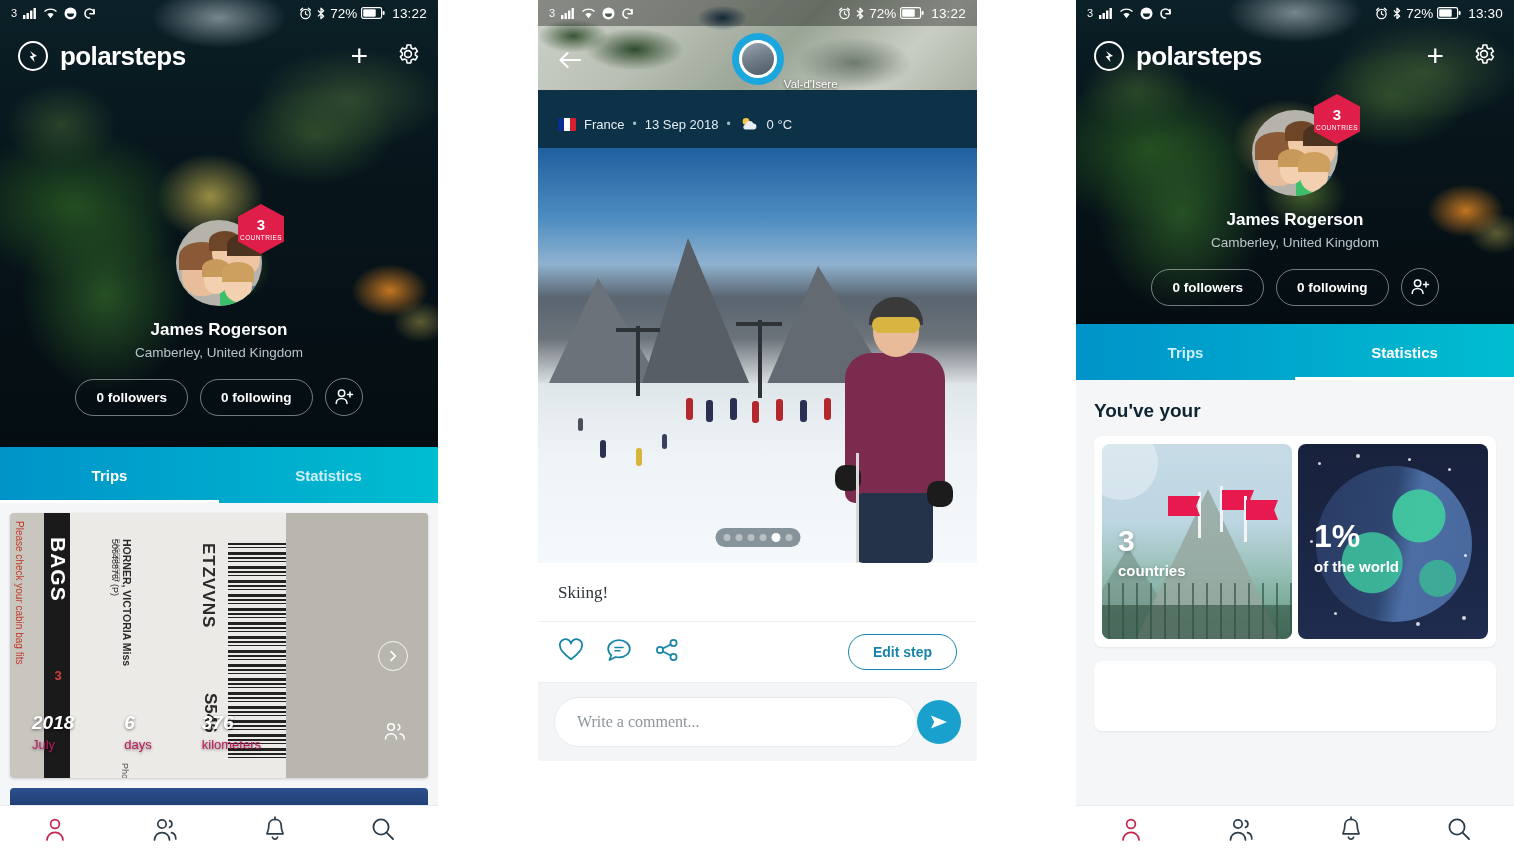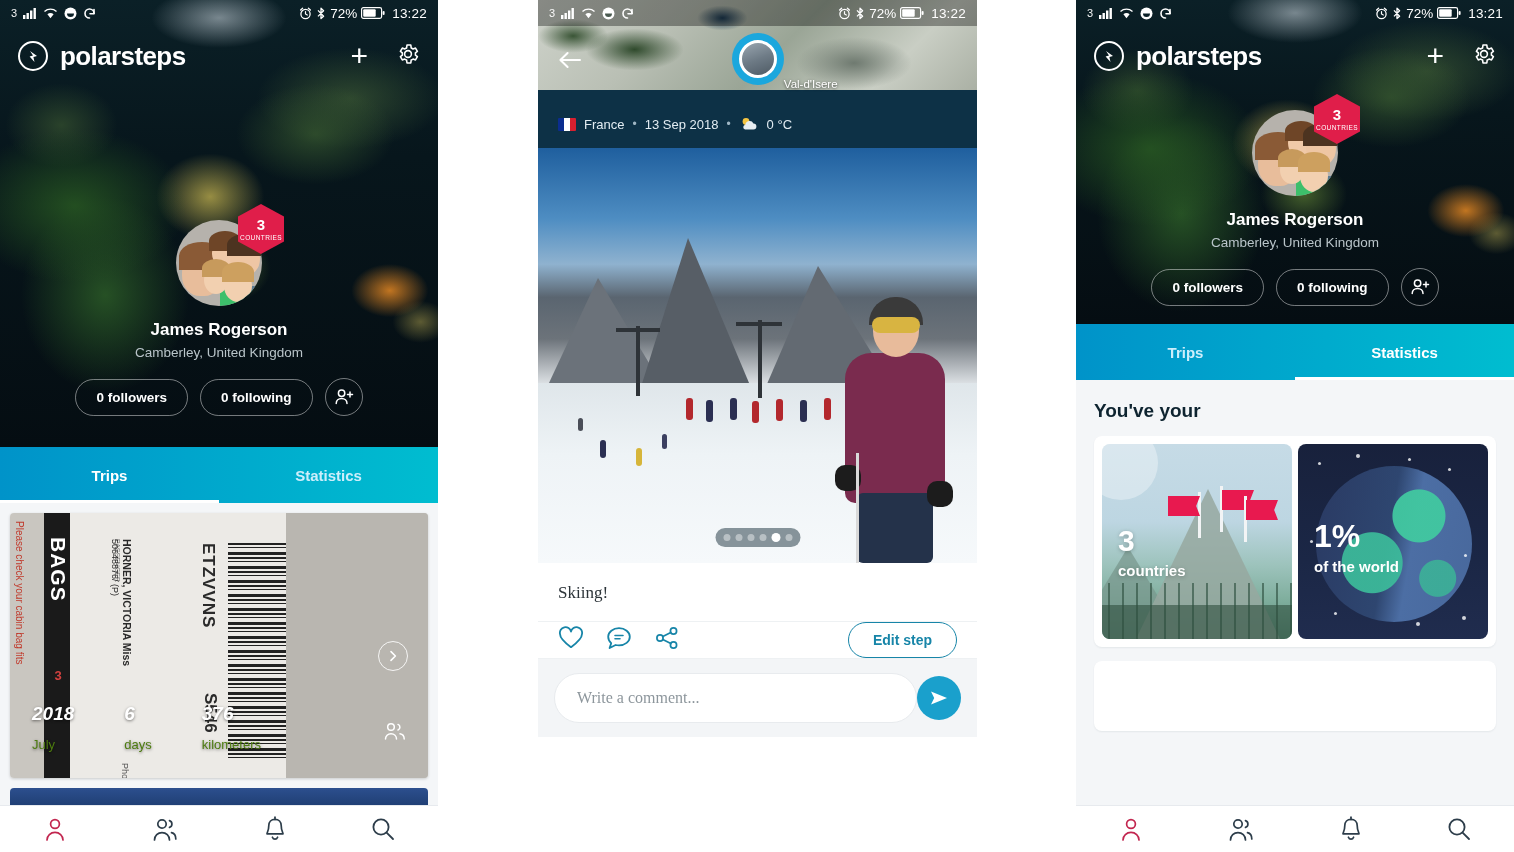--- a/index.html
+++ b/index.html
@@ -153,21 +153,21 @@
     position: absolute; left: 22px; top: 122px; color: #fff; font-size: 27px; font-weight: 700;
     text-shadow: 0 1px 4px rgba(0,0,0,.55);
   }
   .trip-arrow {
     position: absolute; right: 20px; top: 128px; width: 30px; height: 30px;
     border: 1.6px solid rgba(255,255,255,.85); border-radius: 50%;
     display: flex; align-items: center; justify-content: center; color: #fff;
   }
   .trip-stats { position: absolute; left: 22px; bottom: 26px; display: flex; gap: 50px; }
   .ts-val { color: #fff; font-size: 19px; font-weight: 700; text-shadow: 0 1px 3px rgba(0,0,0,.5); font-style: italic; }
-  .ts-lab { color: #4d7c0f; font-size: 13px; margin-top: 12px; text-shadow: 0 1px 3px rgba(0,0,0,.5); }
+  .ts-lab { color: #be185d; font-size: 13px; margin-top: 3px; text-shadow: 0 1px 3px rgba(0,0,0,.5); }
   .trip-people { position: absolute; right: 22px; bottom: 34px; color: #fff; }
   .trip-card2 { margin-top: 10px; height: 22px; border-radius: 4px 4px 0 0;
      background: linear-gradient(180deg,#2c4f8e 0%,#1d3b6e 100%); }
 
   
   .bottomnav {
     position: absolute; bottom: 0; left: 0; width: 100%; height: 47px;
     background: #fff; border-top: 1px solid #e7eaee;
     display: flex; align-items: center; justify-content: space-around; z-index: 40;
   }
@@ -236,21 +236,21 @@
   .carousel-dots {
     position: absolute; left: 50%; bottom: 16px; transform: translateX(-50%);
     background: rgba(60,80,90,.6); border-radius: 10px; padding: 5px 8px;
     display: flex; gap: 5px; align-items: center;
   }
   .cdot { width: 7px; height: 7px; border-radius: 50%; background: rgba(255,255,255,.42); }
   .cdot.active { background: #fff; width: 9px; height: 9px; }
 
   .step-desc { padding: 20px 20px 18px 20px; font-family: "Liberation Serif", serif; font-size: 17px; color: #2b3338; }
   .step-actions {
-    display: flex; align-items: center; padding: 0 20px; border-top: 1px solid #eef1f3;
+    display: flex; align-items: center; padding: 12px 20px; border-top: 1px solid #eef1f3;
     border-bottom: 1px solid #eef1f3; gap: 22px;
   }
   .act-icon { color: #1785a8; }
   .edit-step {
     margin-left: auto; border: 1.5px solid #1785a8; border-radius: 20px;
     color: #1785a8; font-size: 14px; font-weight: 700; padding: 9px 24px; background: #fff;
   }
   .comment-row { display: flex; align-items: center; padding: 14px 16px; background: #f3f5f7; }
   .comment-input {
     flex: 1; height: 50px; border-radius: 25px; background: #fff; border: 1px solid #e8ebee;
@@ -714,21 +714,21 @@
               </svg>
             </span>
           <span>72%</span>
           <span class="ico">
               <svg width="24" height="12" viewBox="0 0 24 12">
                 <rect x="0.6" y="0.6" width="20" height="10.8" rx="1.8" stroke="#fff" stroke-width="1.2" fill="none"></rect>
                 <rect x="2.2" y="2.2" width="12.5" height="7.6" rx="1" fill="#fff"></rect>
                 <rect x="21.6" y="4" width="2" height="4" rx="1" fill="#fff"></rect>
               </svg>
             </span>
-          <span class="sb-time">13:21</span>
+          <span class="sb-time">13:30</span>
         </div>
       </div>
 
       <div class="brandbar">
         <div class="logo-mark">
           <svg width="15" height="15" viewBox="0 0 15 15">
               <path d="M4 2 L11 7 L7.4 8 L8.5 13 L3.6 7.4 L7 6.6 Z" fill="#fff"></path>
             </svg>
         </div>
         <div class="brand-name">polarsteps</div>

